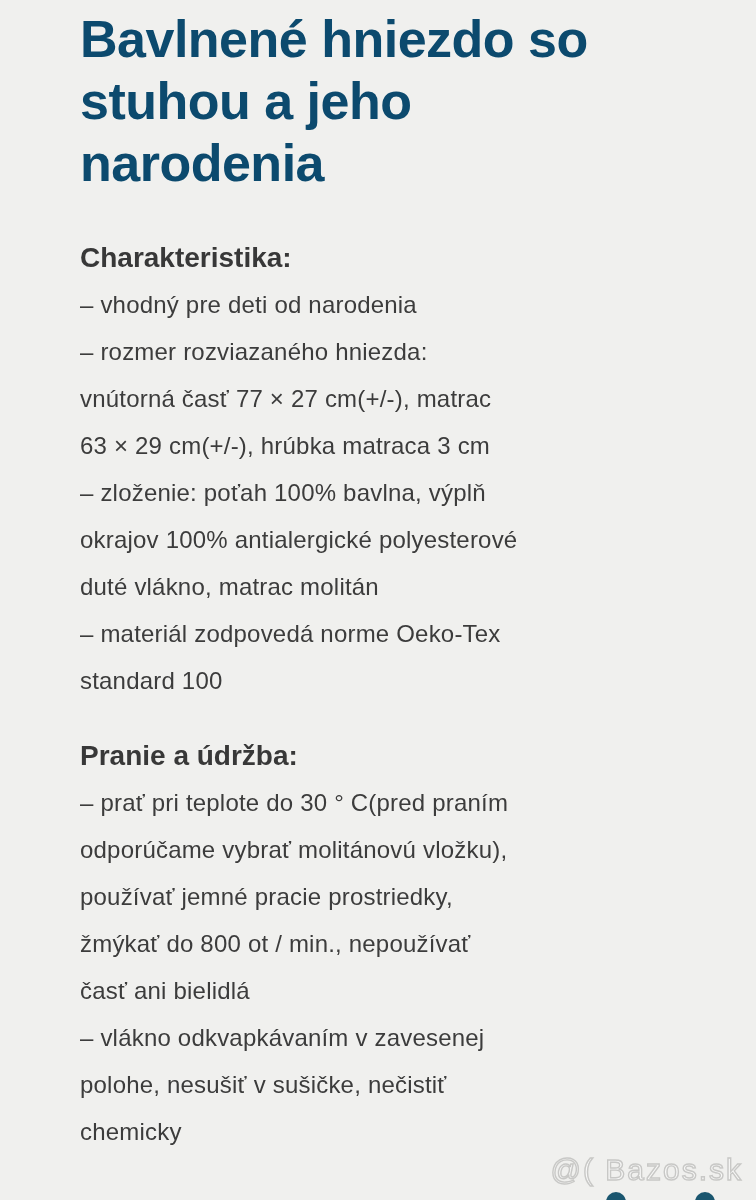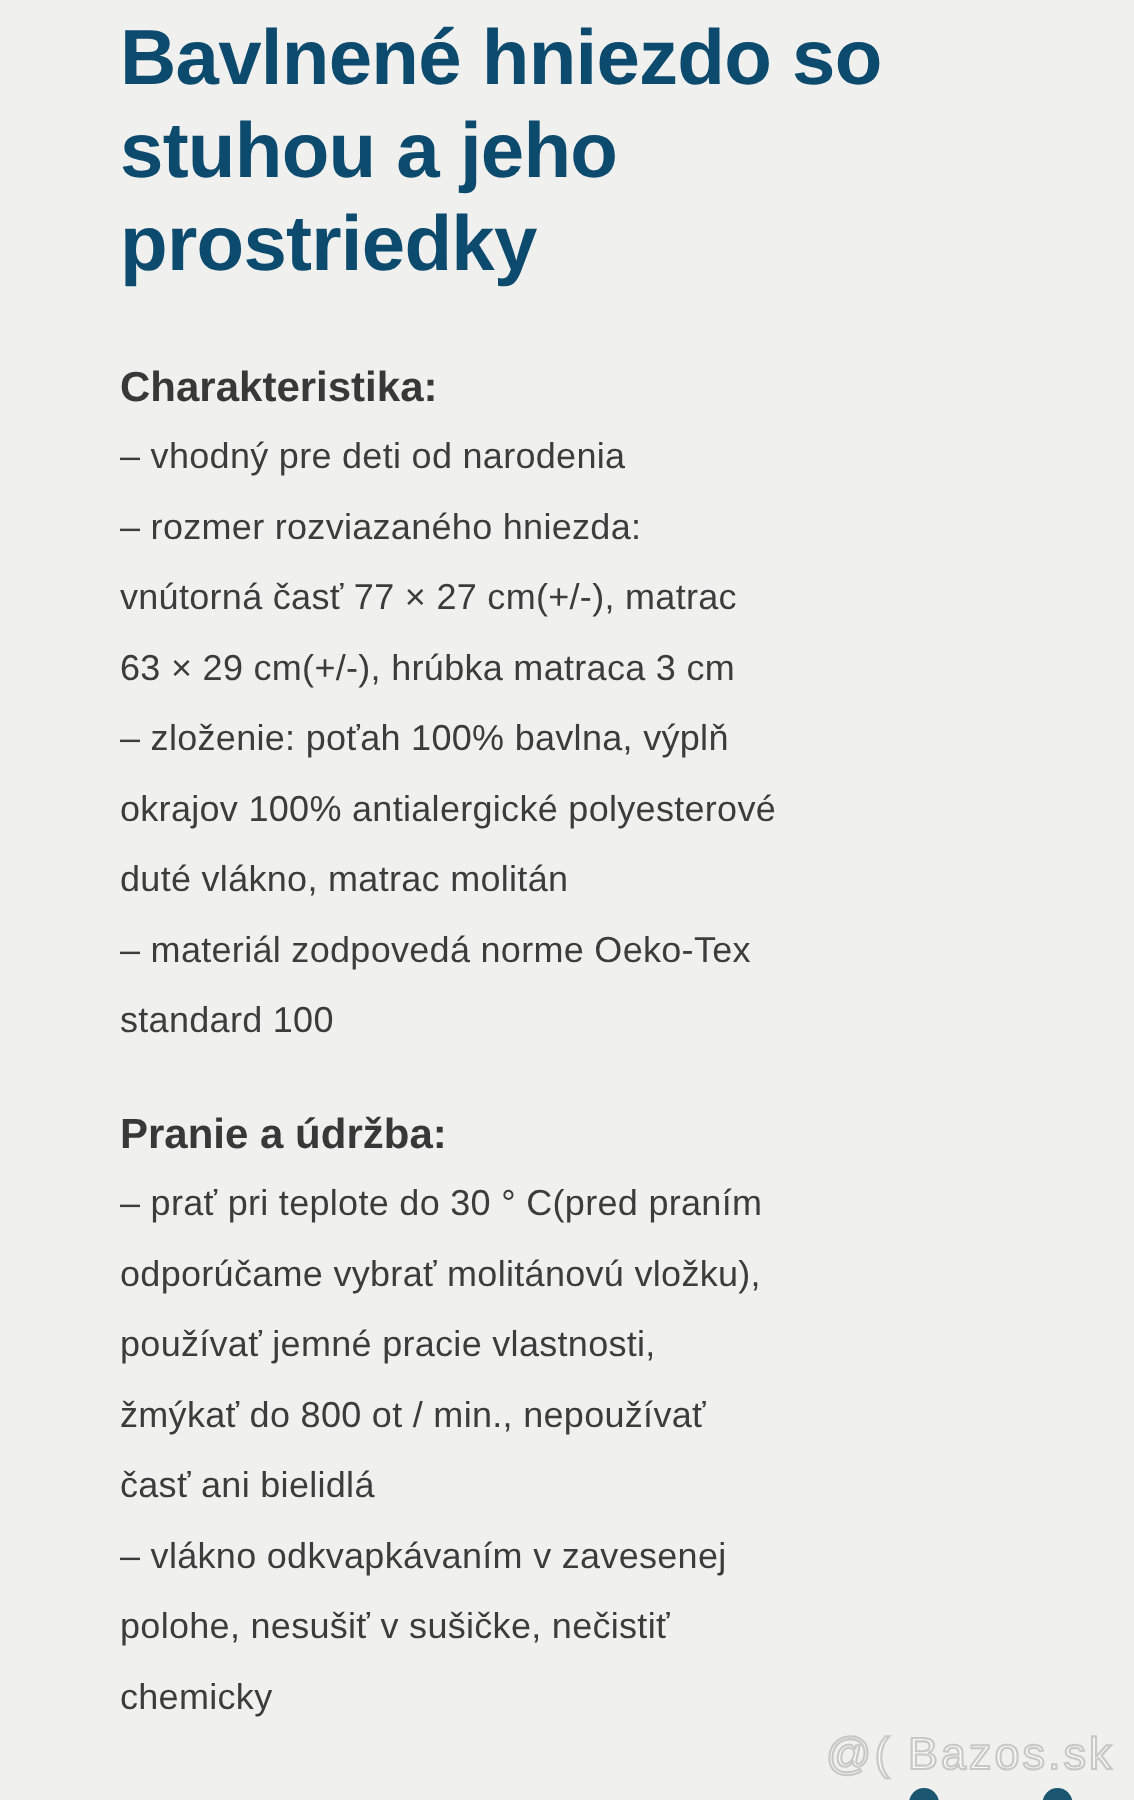--- a/index.html
+++ b/index.html
@@ -80,41 +80,41 @@
   .dot-right { left: 695px; }
 </style>
 </head>
 <body>
 
 <div class="content">
 
   <h1 class="title">
     <span class="tline">Bavlnené hniezdo so</span>
     <span class="tline">stuhou a jeho</span>
-    <span class="tline">prostriedky</span>
+    <span class="tline">narodenia</span>
   </h1>
 
   <div class="section section-charakteristika">
     <div class="heading">Charakteristika:</div>
     <div class="line">– vhodný pre deti od narodenia</div>
     <div class="line">– rozmer rozviazaného hniezda:</div>
     <div class="line">vnútorná časť 77 × 27 cm(+/-), matrac</div>
     <div class="line">63 × 29 cm(+/-), hrúbka matraca 3 cm</div>
     <div class="line">– zloženie: poťah 100% bavlna, výplň</div>
     <div class="line">okrajov 100% antialergické polyesterové</div>
     <div class="line">duté vlákno, matrac molitán</div>
     <div class="line">– materiál zodpovedá norme Oeko-Tex</div>
     <div class="line">standard 100</div>
   </div>
 
   <div class="section section-pranie">
     <div class="heading">Pranie a údržba:</div>
     <div class="line">– prať pri teplote do 30 ° C(pred praním</div>
     <div class="line">odporúčame vybrať molitánovú vložku),</div>
-    <div class="line">používať jemné pracie vlastnosti,</div>
+    <div class="line">používať jemné pracie prostriedky,</div>
     <div class="line">žmýkať do 800 ot / min., nepoužívať</div>
     <div class="line">časť ani bielidlá</div>
     <div class="line">– vlákno odkvapkávaním v zavesenej</div>
     <div class="line">polohe, nesušiť v sušičke, nečistiť</div>
     <div class="line">chemicky</div>
   </div>
 
 </div>
 
 <div class="watermark">@( Bazos.sk</div>

